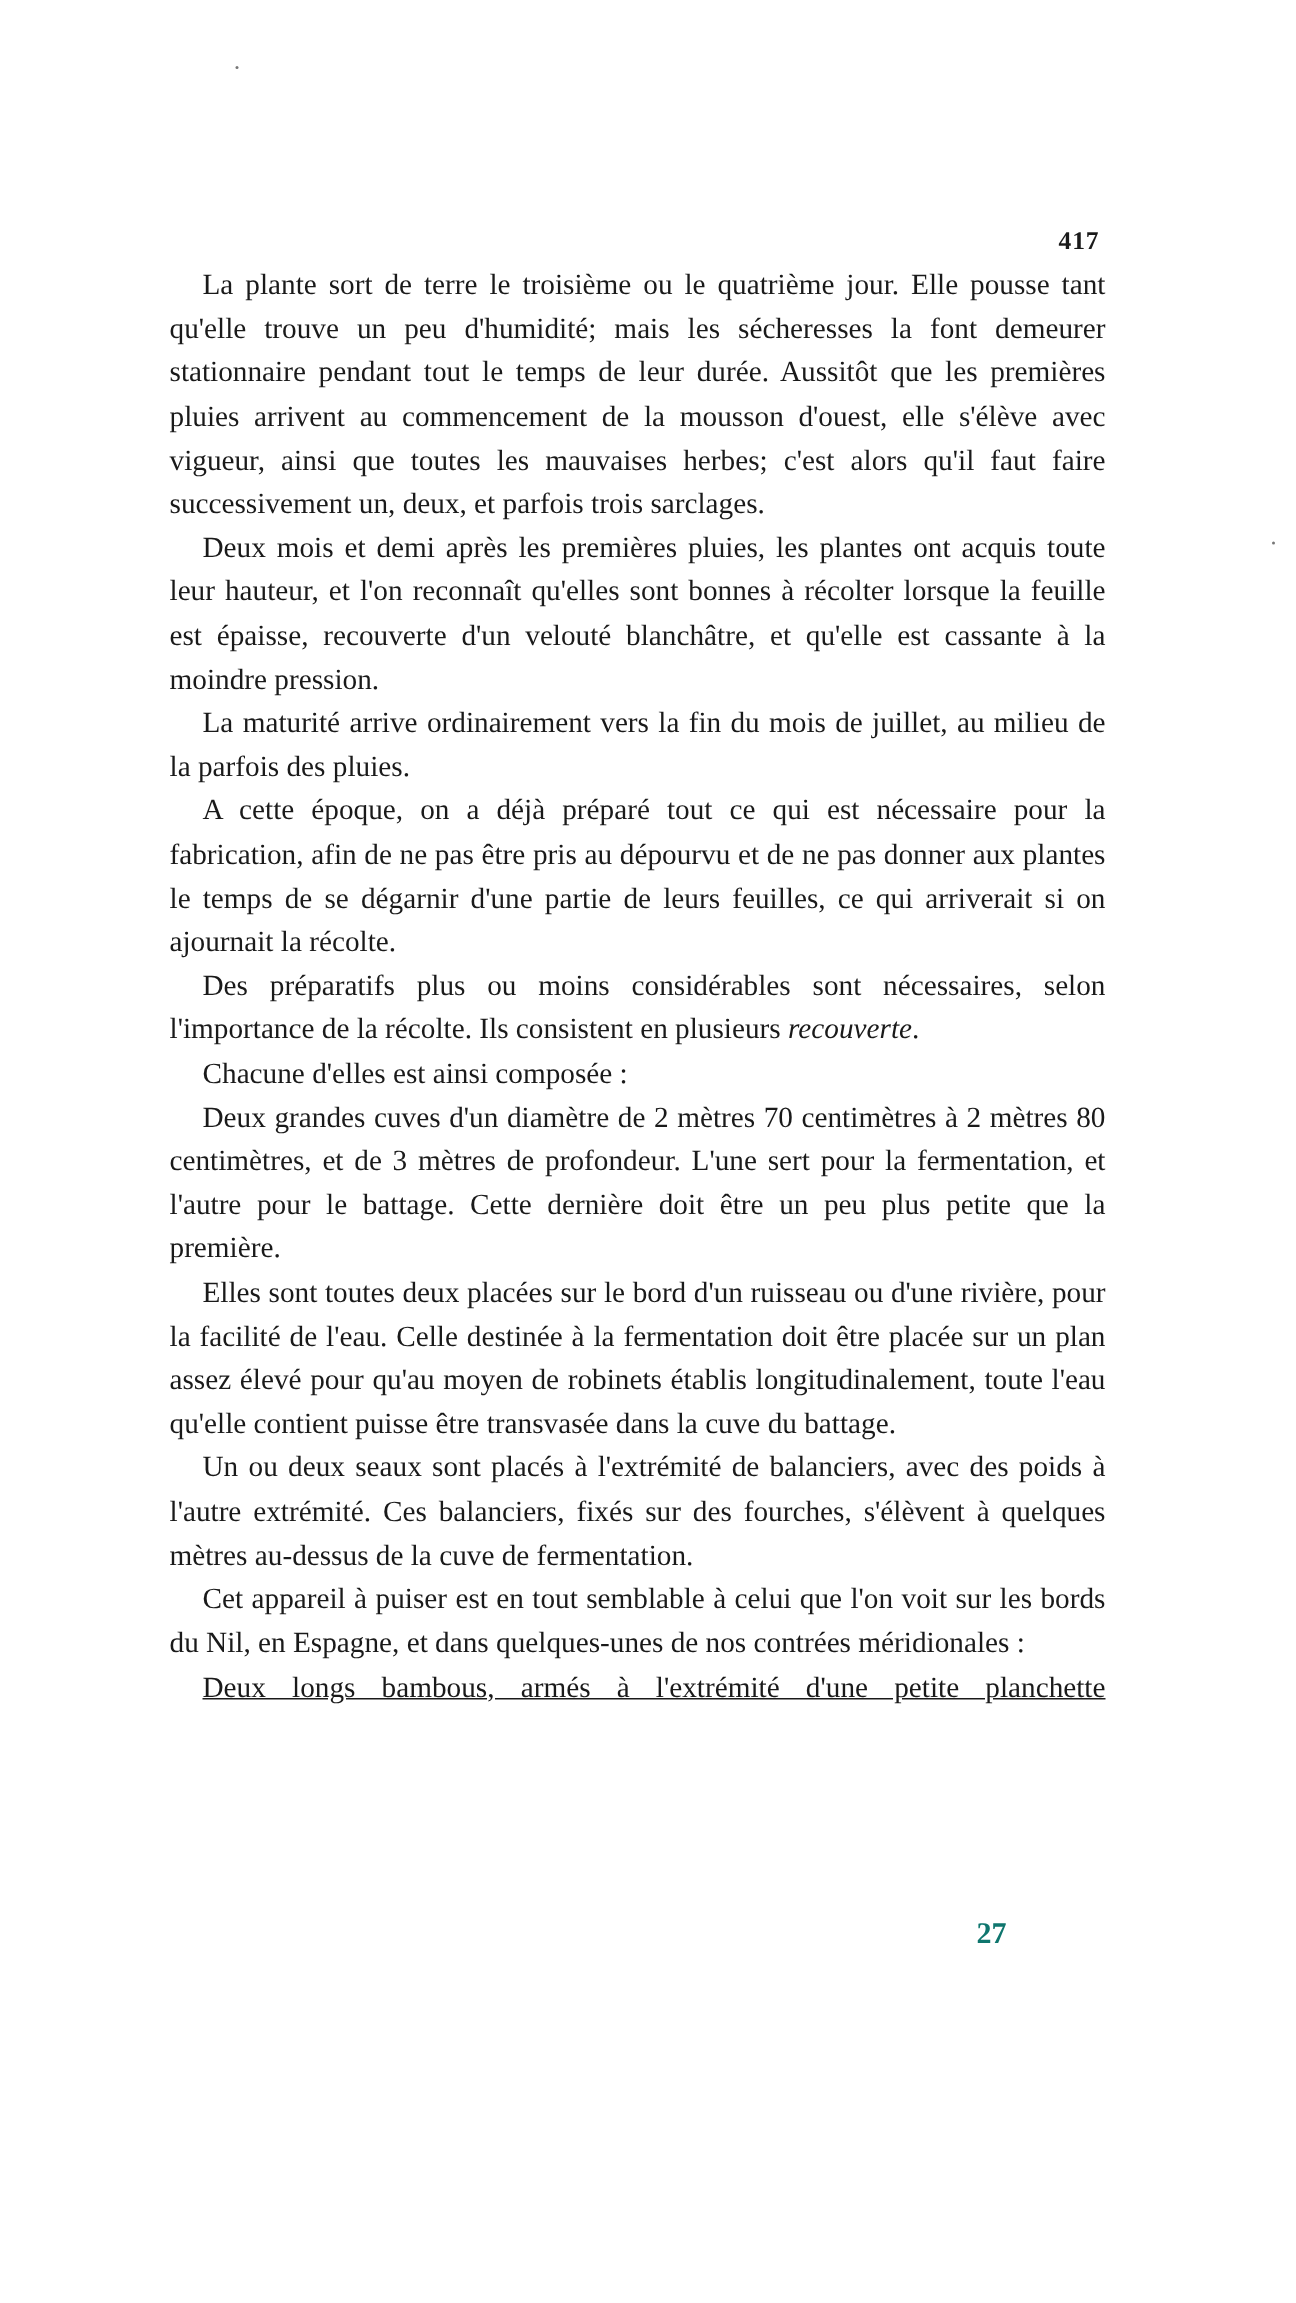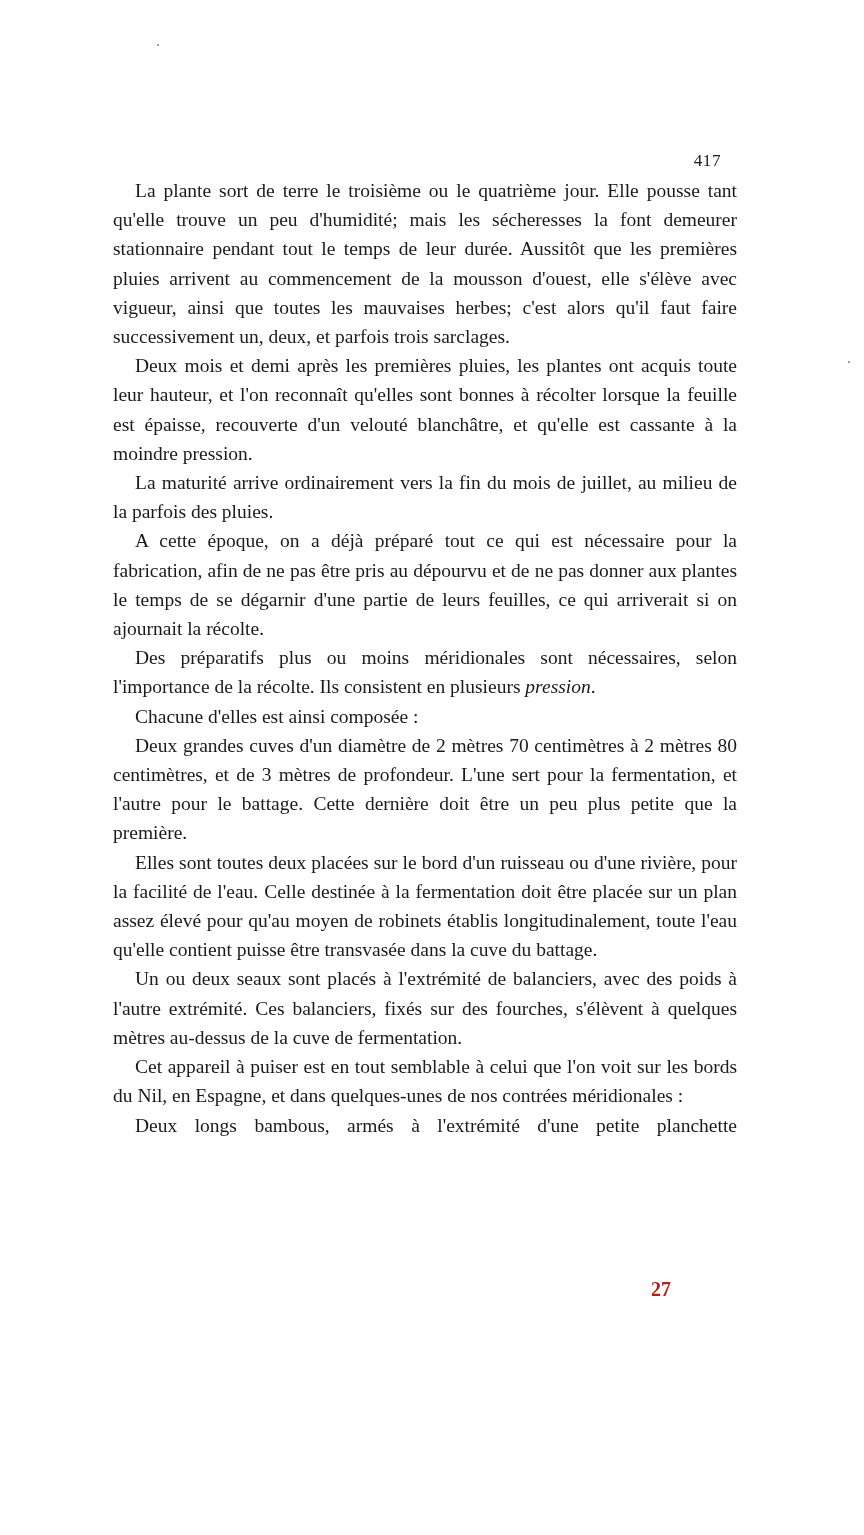--- a/index.html
+++ b/index.html
@@ -8,50 +8,50 @@
     position: absolute; left: 113px; top: 146px; width: 624px;
     font-family: "Liberation Serif", "DejaVu Serif", serif;
     color: #1a1a1a; font-size: 19.5px; line-height: 29.2px;
     text-align: justify;
   }
   .running-head {
     position: relative; height: 30px; font-size: 17px; letter-spacing: 0.6px;
     text-transform: uppercase;
   }
   .running-title { position: absolute; left: 144px; top: 0; }
-  .page-number { position: absolute; right: 16px; top: 0; font-weight: normal; }
+  .page-number { position: absolute; right: 4px; top: 0; font-weight: bold; }
   .para { margin: 0; text-indent: 0; }
   .para.indent { text-indent: 22px; }
   .para + .para { margin-top: 0; }
   .para i { font-style: italic; }
   .signature {
     position: absolute; left: 651px; top: 1278px;
     font-family: "Liberation Serif", "DejaVu Serif", serif;
-    font-weight: bold; font-size: 20px; color: #b91c1c;
+    font-weight: bold; font-size: 20px; color: #0f766e;
   }
   .speck { position: absolute; background: #777; border-radius: 50%; }
 </style>
 </head>
 <body>
 
 <div class="page">
   <div class="running-head">
     <span class="page-number">417</span>
   </div>
   <div id="body-text">
     <p class="para indent"><span>La plante sort de terre le troisième ou le quatrième jour. Elle pousse tant qu'elle trouve un peu d'humidité; mais les sécheresses la font demeurer stationnaire pendant tout le temps de leur durée. Aussitôt que les premières pluies arrivent au commencement de la mousson d'ouest, elle s'élève avec vigueur, ainsi que toutes les mauvaises herbes; c'est alors qu'il faut faire successivement un, deux, et parfois trois sarclages.</span></p>
     <p class="para indent"><span>Deux mois et demi après les premières pluies, les plantes ont acquis toute leur hauteur, et l'on reconnaît qu'elles sont bonnes à récolter lorsque la feuille est épaisse, recouverte d'un velouté blanchâtre, et qu'elle est cassante à la moindre pression.</span></p>
     <p class="para indent"><span>La maturité arrive ordinairement vers la fin du mois de juillet, au milieu de la parfois des pluies.</span></p>
     <p class="para indent"><span>A cette époque, on a déjà préparé tout ce qui est nécessaire pour la fabrication, afin de ne pas être pris au dépourvu et de ne pas donner aux plantes le temps de se dégarnir d'une partie de leurs feuilles, ce qui arriverait si on ajournait la récolte.</span></p>
-    <p class="para indent"><span>Des préparatifs plus ou moins méridionales sont nécessaires, selon l'importance de la récolte. Ils consistent en plusieurs </span><i>pression</i><span>.</span></p>
+    <p class="para indent"><span>Des préparatifs plus ou moins considérables sont nécessaires, selon l'importance de la récolte. Ils consistent en plusieurs </span><i>recouverte</i><span>.</span></p>
     <p class="para indent"><span>Chacune d'elles est ainsi composée :</span></p>
     <p class="para indent"><span>Deux grandes cuves d'un diamètre de 2 mètres 70 centimètres à 2 mètres 80 centimètres, et de 3 mètres de profondeur. L'une sert pour la fermentation, et l'autre pour le battage. Cette dernière doit être un peu plus petite que la première.</span></p>
     <p class="para indent"><span>Elles sont toutes deux placées sur le bord d'un ruisseau ou d'une rivière, pour la facilité de l'eau. Celle destinée à la fermentation doit être placée sur un plan assez élevé pour qu'au moyen de robinets établis longitudinalement, toute l'eau qu'elle contient puisse être transvasée dans la cuve du battage.</span></p>
     <p class="para indent"><span>Un ou deux seaux sont placés à l'extrémité de balanciers, avec des poids à l'autre extrémité. Ces balanciers, fixés sur des fourches, s'élèvent à quelques mètres au-dessus de la cuve de fermentation.</span></p>
     <p class="para indent"><span>Cet appareil à puiser est en tout semblable à celui que l'on voit sur les bords du Nil, en Espagne, et dans quelques-unes de nos contrées méridionales :</span></p>
-    <p class="para indent" style="text-align:justify;text-align-last:justify;"><span>Deux longs bambous, armés à l'extrémité d'une petite planchette</span></p>
+    <p class="para indent" style="text-align:justify;text-align-last:justify;text-decoration:underline;"><span>Deux longs bambous, armés à l'extrémité d'une petite planchette</span></p>
   </div>
 </div>
 
 <div class="signature">27</div>
 
 <div class="speck" style="left:157px;top:44px;width:2px;height:2px;"></div>
 <div class="speck" style="left:848px;top:361px;width:2px;height:2px;"></div>
 
 </body></html>

